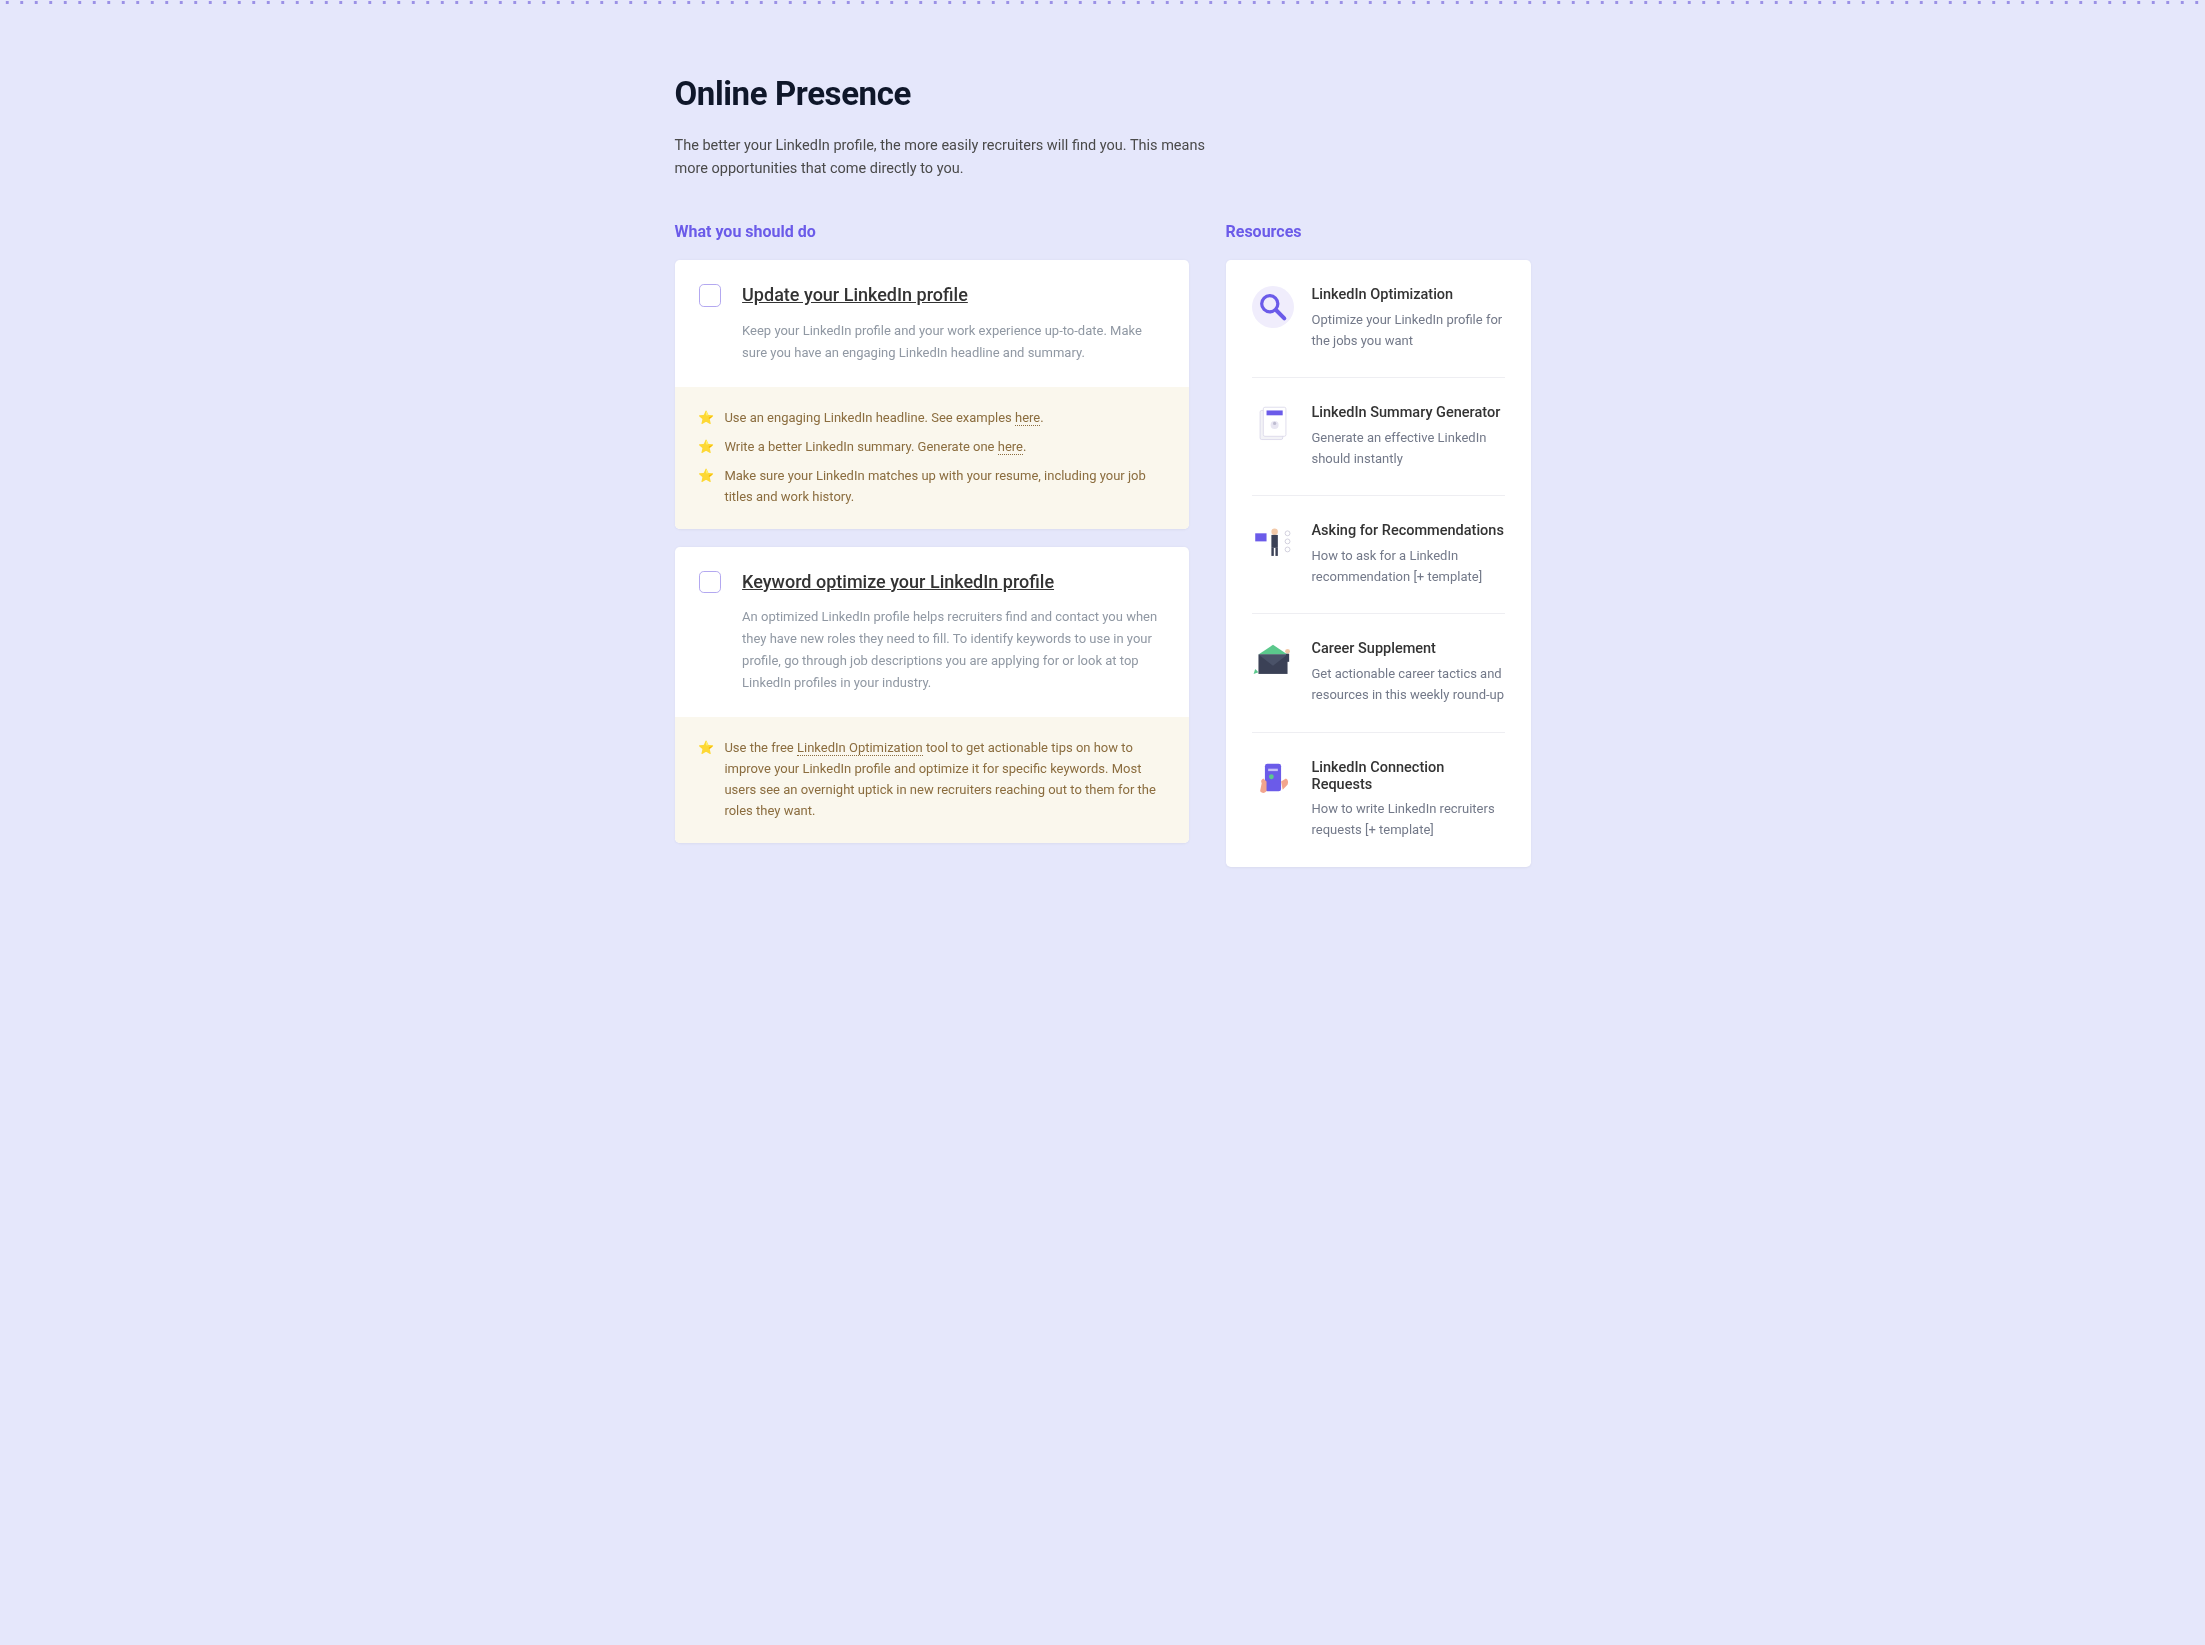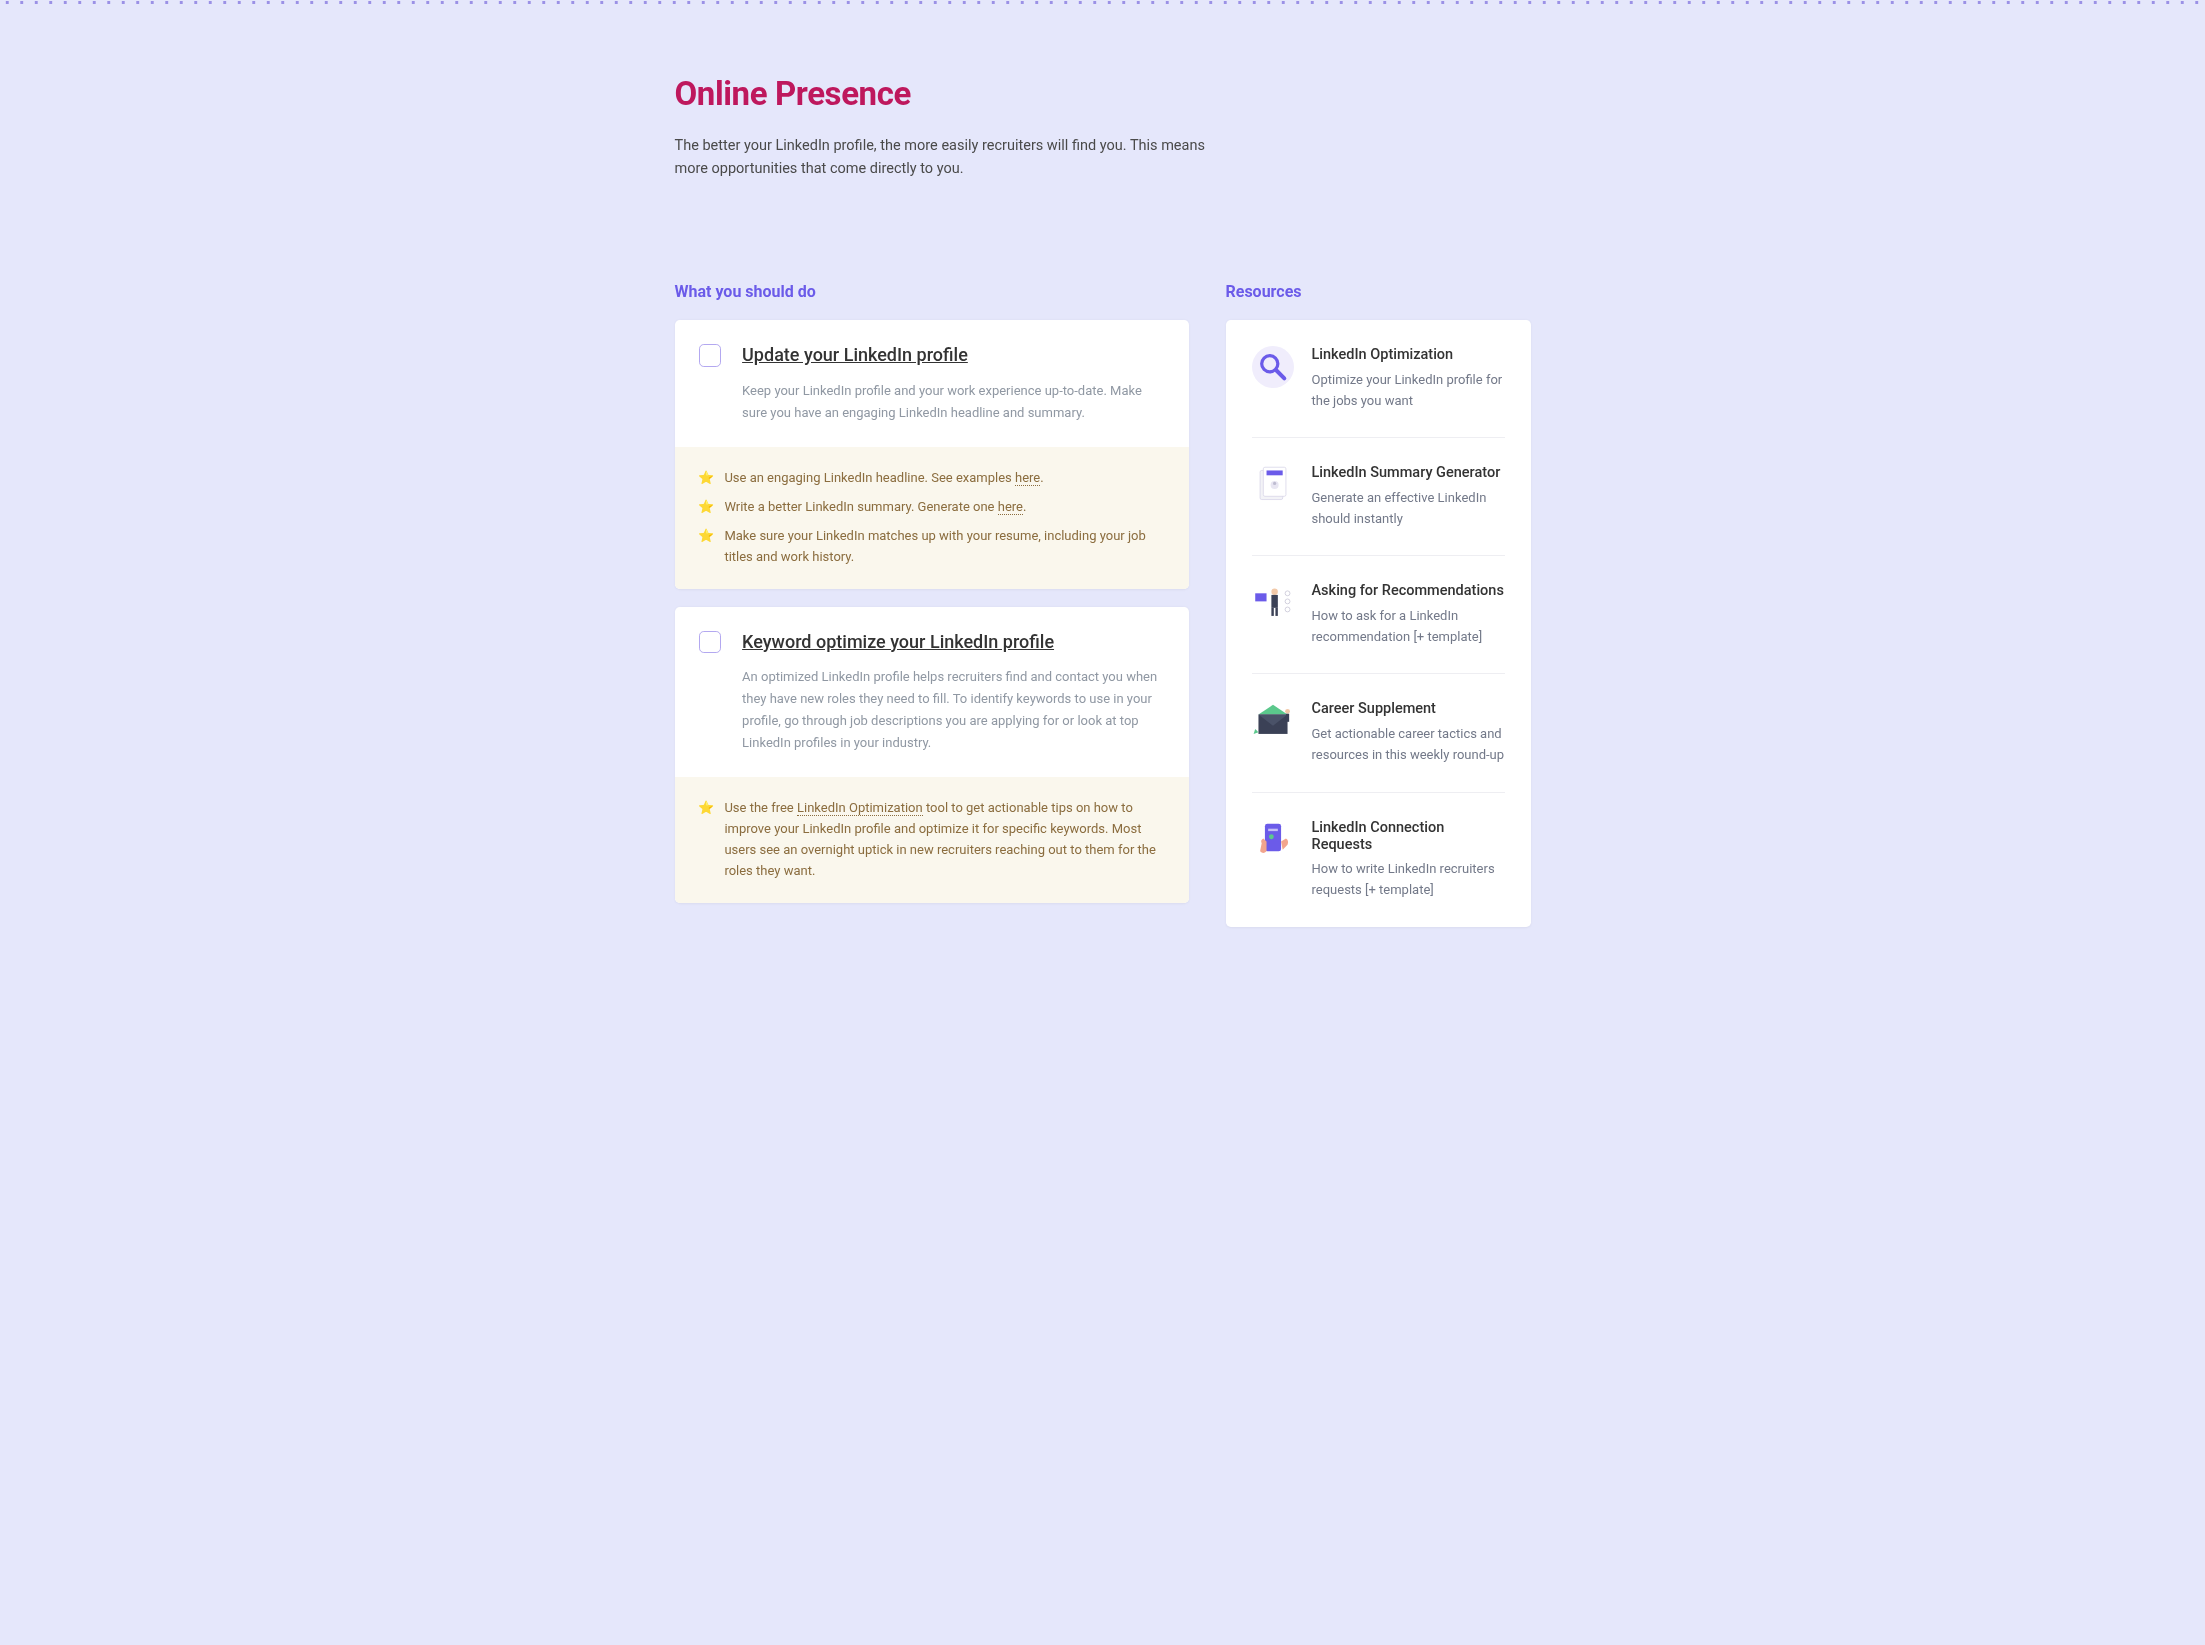--- a/index.html
+++ b/index.html
@@ -15,31 +15,31 @@
   background-size: 14.5px 4.8px;
   background-repeat: repeat-x;
   margin-bottom: 69px;
 }
 .container {
   max-width: 888px;
   margin: 0 auto;
   padding: 0 16px;
 }
 h1 {
-  color: #be185d;
+  color: #0f172a;
   font-size: 33px;
   font-weight: 700;
   letter-spacing: -0.4px;
   margin-bottom: 22.6px;
 }
 .subtitle {
   color: #4A4A4A;
   font-size: 14.5px;
   line-height: 1.58;
-  margin-bottom: 101px;
+  margin-bottom: 41px;
   max-width: 541px;
 }
 .columns {
   display: flex;
   gap: 37px;
 }
 .left-col {
   flex: 1;
   min-width: 0;
 }

